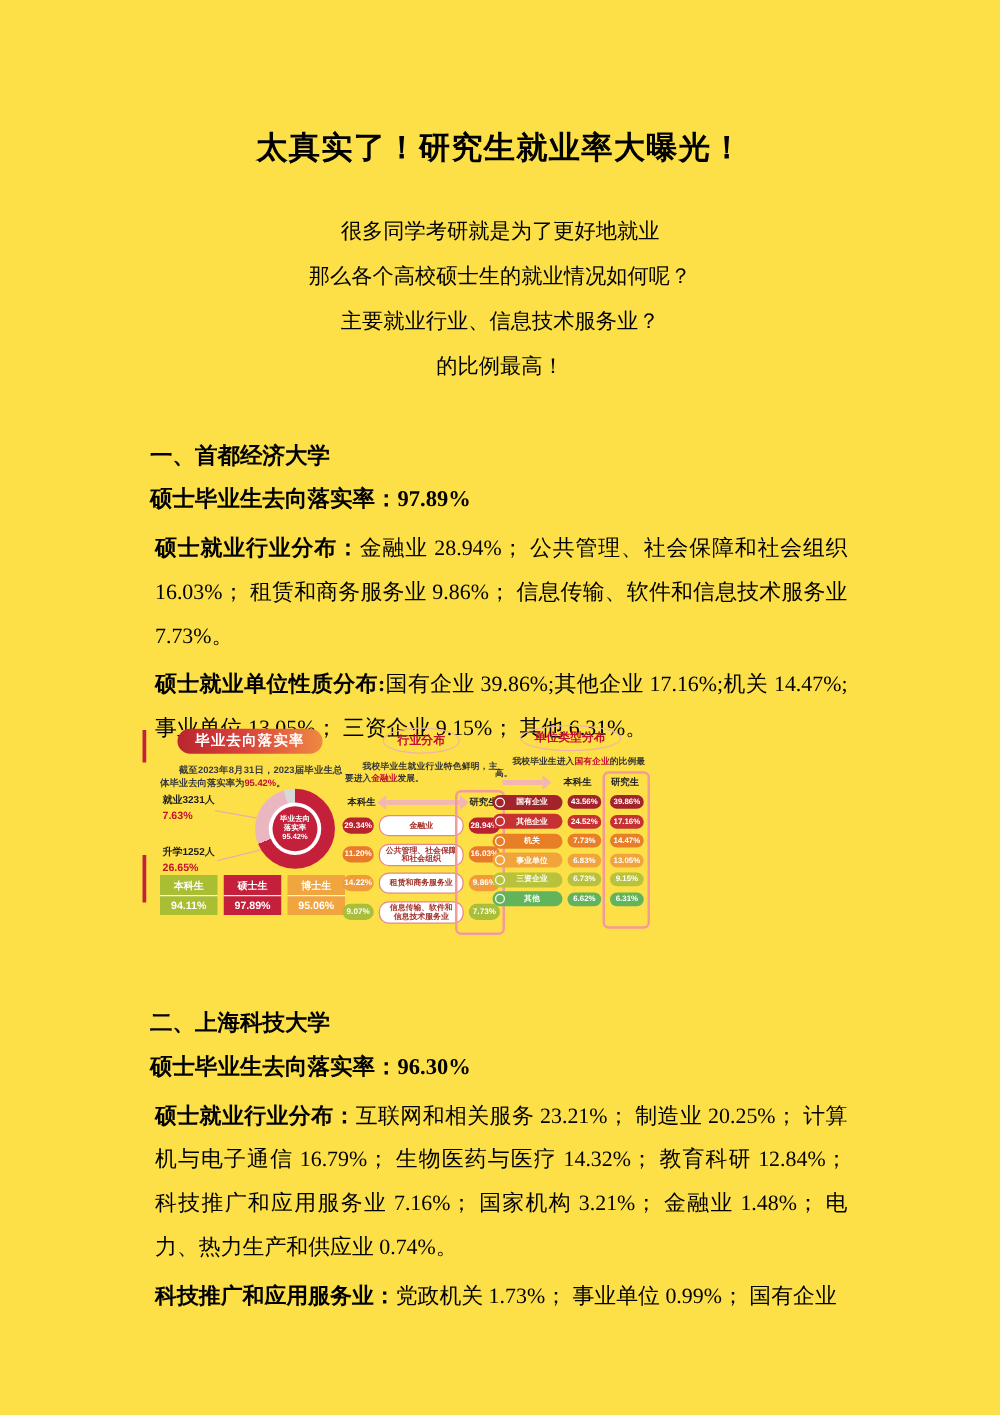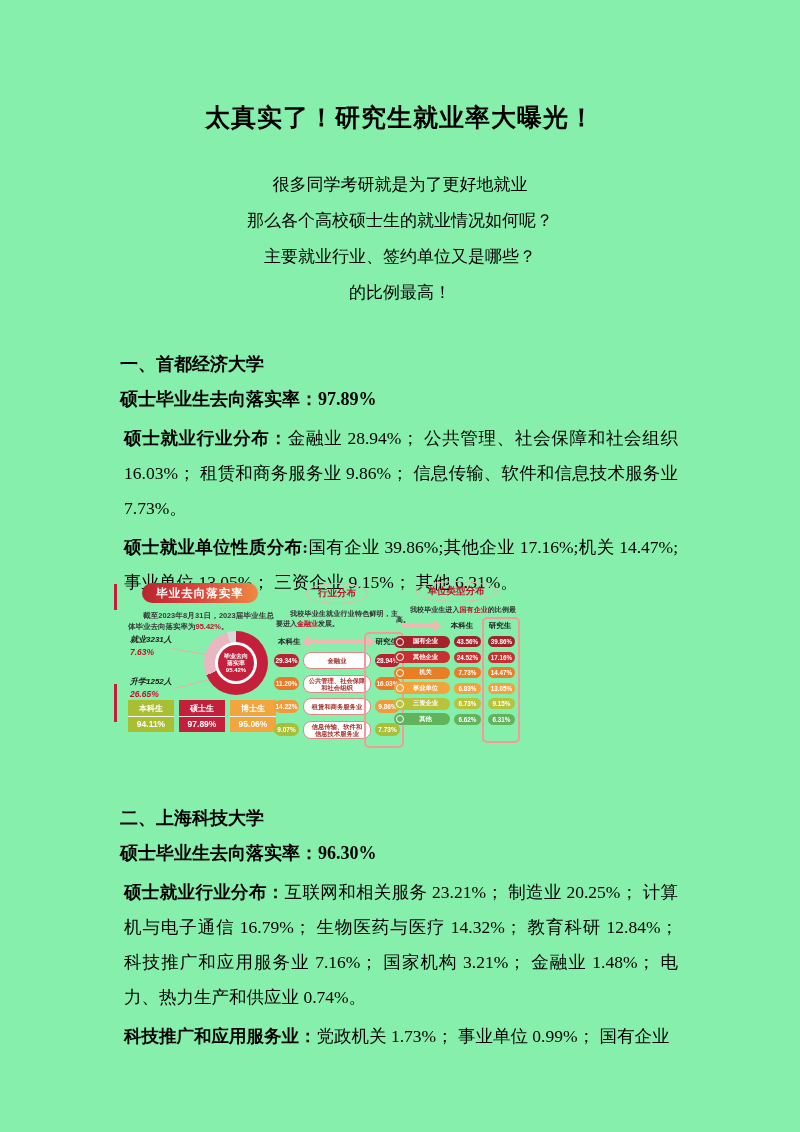--- a/index.html
+++ b/index.html
@@ -1,18 +1,18 @@
 <!DOCTYPE html>
 <html><head>
 <meta charset="utf-8">
 <style>
   html,body{margin:0;padding:0;}
   body{width:800px;height:1132px;background:#ffffff;overflow:hidden;position:relative;
        font-family:"Liberation Serif","DejaVu Serif",serif;color:#000;}
-  .page{position:absolute;inset:0;background:#86efac;}
+  .page{position:absolute;inset:0;background:#fde047;}
 
   
   .doc-title{position:absolute;top:101px;left:0;width:100%;text-align:center;
              font-size:25px;font-weight:bold;letter-spacing:1px;}
   .intro{position:absolute;top:167px;left:0;width:100%;text-align:center;
          font-size:17px;line-height:36px;}
   .section{position:absolute;left:120px;width:562px;font-size:17.5px;line-height:35px;}
   .sec-heading{font-weight:bold;font-size:18px;}
   .sec-rate{font-weight:bold;font-size:18px;}
   .sec-para{margin:4px;text-align:justify;text-justify:inter-character;}
@@ -35,21 +35,21 @@
   
   .banner{position:absolute;left:18px;top:7px;width:116px;height:20px;line-height:20px;
           border-radius:10px;text-align:center;color:#fff;font-weight:bold;font-size:11.5px;
           letter-spacing:1px;background:linear-gradient(90deg,#b8252f,#d8433c 45%,#ef8843);}
   .banner::before,.banner::after{content:"";position:absolute;top:5px;width:9px;height:14px;
           background:#9c2030;z-index:-1;}
   .banner::before{left:-4px;} .banner::after{right:-4px;}
   .p1-intro{position:absolute;top:34px;left:4px;right:2px;font-size:7.5px;line-height:11px;
             font-weight:bold;color:#3a3a3a;text-align:justify;text-indent:15px;}
   .red{color:#c3102e;}
-  .stat{position:absolute;left:6px;font-style:italic;}
+  .stat{position:absolute;left:6px;}
   .stat-emp{top:58px;} .stat-fur{top:100px;}
   .stat-label{font-size:8px;font-weight:bold;color:#1a1a1a;}
   .stat-pct{font-size:8.5px;font-weight:bold;color:#c3102e;margin-top:2px;}
   .leader{position:absolute;height:1px;background:#e9aeae;transform-origin:left center;}
   .lead-1{left:48px;top:72px;width:34px;transform:rotate(10deg);}
   .lead-2{left:50px;top:112px;width:36px;transform:rotate(-14deg);}
   .donut{position:absolute;left:80px;top:55px;width:64px;height:64px;border-radius:50%;
          background:#d8d8d8;}
   .donut-gap{position:absolute;inset:11px;border-radius:50%;background:#fff;}
   .donut-core{position:absolute;inset:14px;border-radius:50%;background:#c5203b;color:#fff;
@@ -110,21 +110,21 @@
 </head>
 <body>
 
 <div class="page">
 
   <div class="doc-title">太真实了！研究生就业率大曝光！</div>
 
   <div class="intro">
     <div>很多同学考研就是为了更好地就业</div>
     <div>那么各个高校硕士生的就业情况如何呢？</div>
-    <div>主要就业行业、签约单位又是哪些？</div>
+    <div>主要就业行业、信息技术服务业？</div>
     <div>的比例最高！</div>
   </div>
 
   <div class="section" id="section-1">
     <div class="sec-heading">一、首都经济大学</div>
     <div class="sec-rate">硕士毕业生去向落实率：97.89%</div>
     <p class="sec-para"><span class="b">硕士就业行业分布：</span><span>金融业 28.94%； 公共管理、社会保障和社会组织 16.03%； 租赁和商务服务业 9.86%； 信息传输、软件和信息技术服务业 7.73%。</span></p>
     <p class="sec-para"><span class="b">硕士就业单位性质分布:</span><span>国有企业 39.86%;其他企业 17.16%;机关 14.47%;事业单位 13.05%； 三资企业 9.15%； 其他 6.31%。</span></p>
   </div>
 

